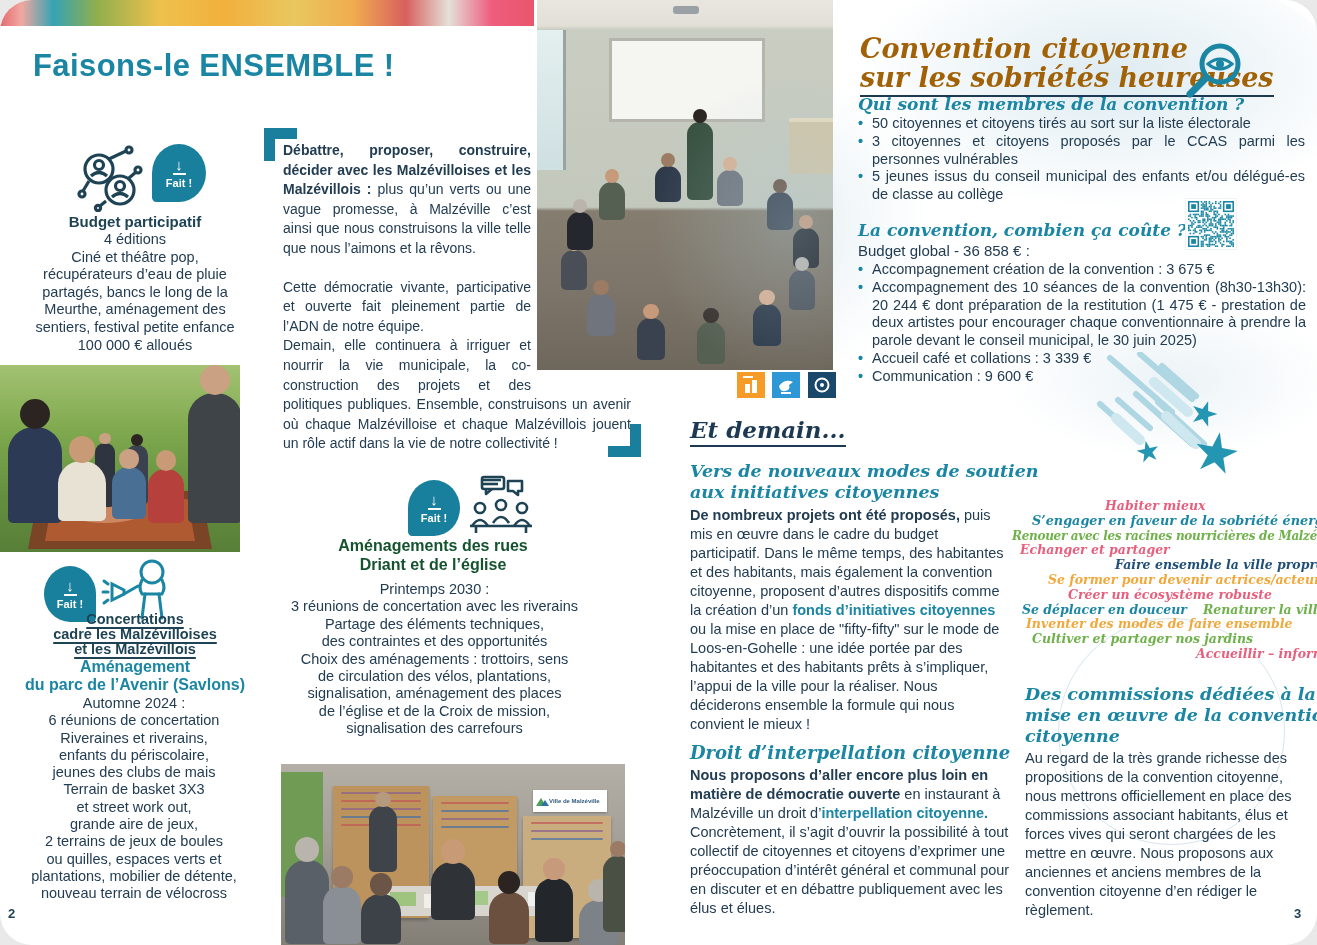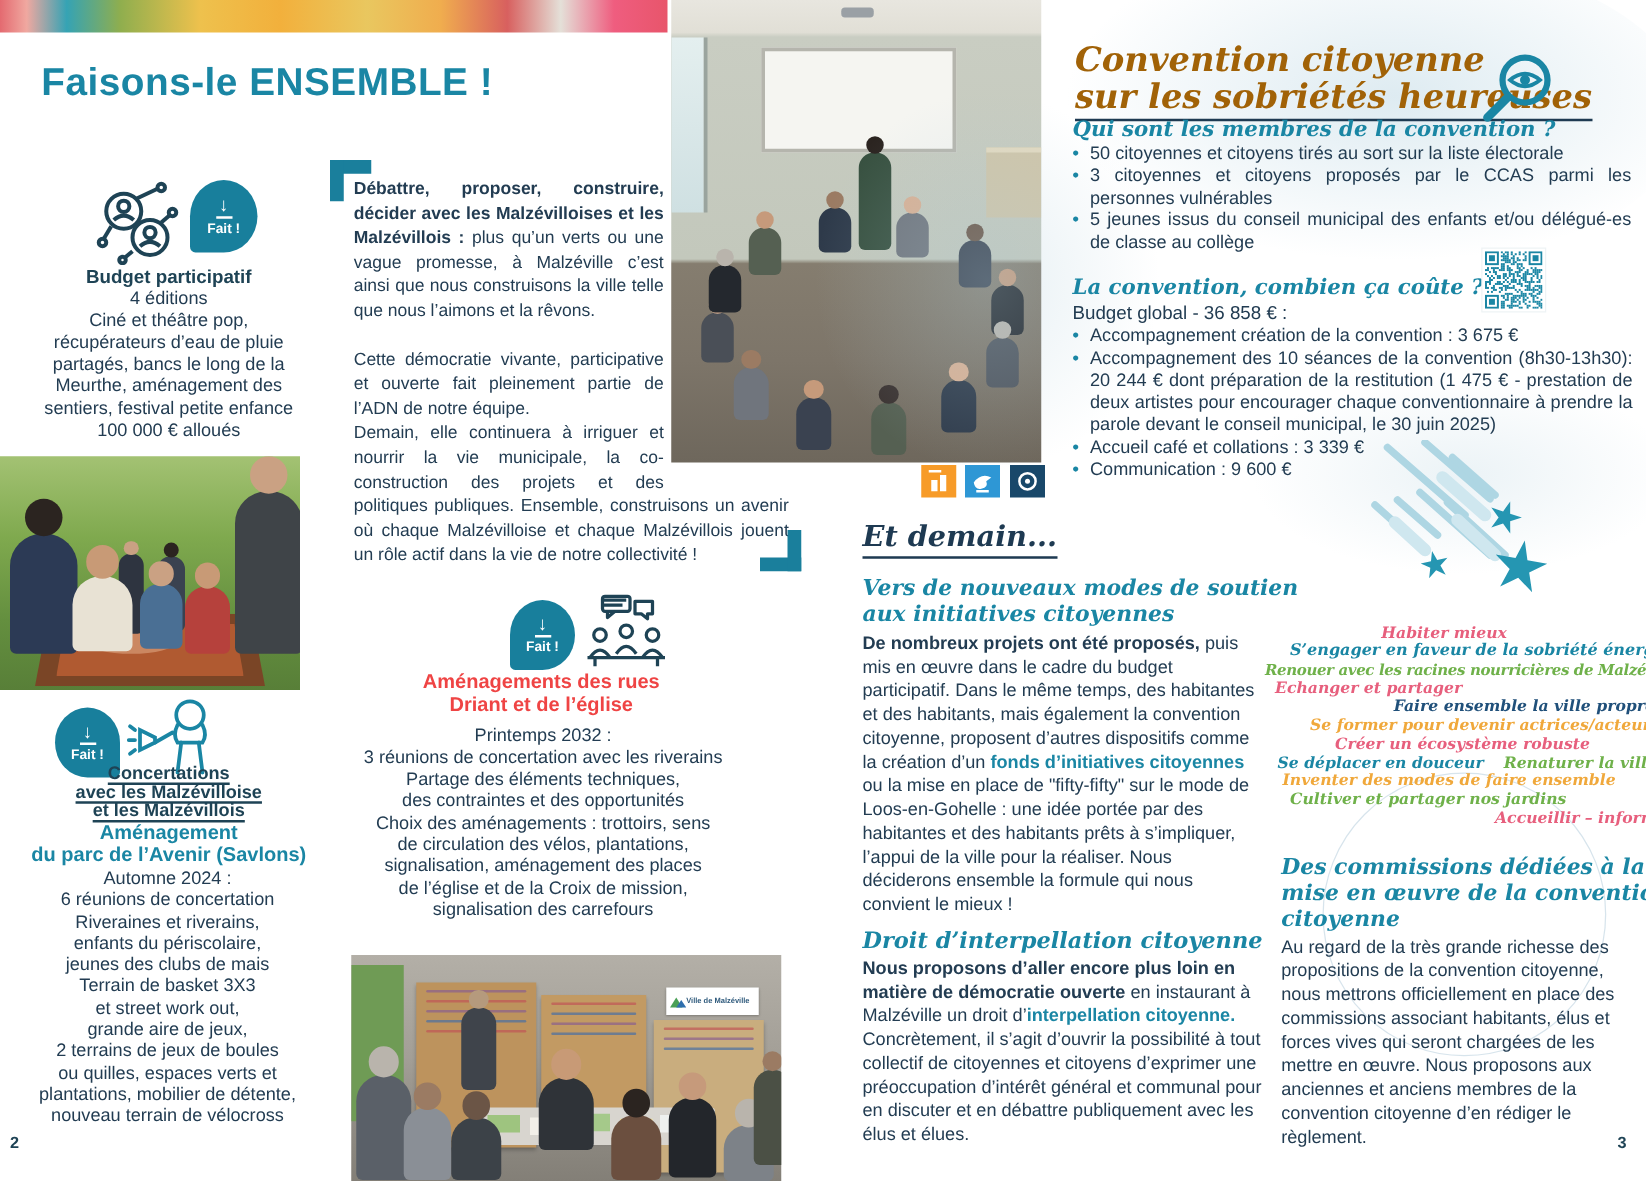--- a/index.html
+++ b/index.html
@@ -1,17 +1,17 @@
 <!DOCTYPE html>
 <html><head>
 <meta charset="utf-8">
 <style>
   html,body{margin:0;padding:0;background:#e9e9e9;}
   #spread{position:relative;width:1317px;height:945px;background:#ffffff;overflow:hidden;
-          font-family:"Liberation Sans",sans-serif;color:#223c52;}
+          font-family:"Liberation Sans",sans-serif;color:#223c52;border-radius:32px;}
   
   .abs{position:absolute;}
   .serifhead{font-family:"DejaVu Serif",serif;font-style:italic;font-weight:bold;}
   .teal{color:#1a86a4;}
   
   #color-strip{left:0;top:0;width:534px;height:26px;
     background:linear-gradient(90deg,#e46a70 0%,#f0a8a0 4%,#35a3b4 10%,#8fae4e 18%,#eec14d 30%,#f2b03c 42%,#e9c75f 55%,#f0ad4e 66%,#d8605f 76%,#e4e0d8 84%,#ef5d7f 92%,#e8556b 100%);}
   
   #main-title{left:33px;top:48px;font-size:31px;font-weight:bold;color:#1a86a4;letter-spacing:.4px;}
   .fait{background:#187f9c;color:#fff;text-align:center;display:flex;flex-direction:column;
@@ -33,21 +33,21 @@
   #page-num-left{left:8px;top:906px;font-size:13px;font-weight:bold;color:#1e4355;}
   
   .q-open{width:22px;height:22px;border-left:11px solid #1a7f9c;border-top:11px solid #1a7f9c;}
   .q-close{width:22px;height:22px;border-right:11px solid #1a7f9c;border-bottom:11px solid #1a7f9c;}
   #q1{left:264px;top:128px;}
   #q2{left:608px;top:424px;}
   #editorial{left:283px;top:141px;width:348px;font-size:14px;line-height:19.6px;text-align:justify;}
   #editorial p{margin:0;}
   #editorial .gap{height:19px;}
   #ed-spacer{float:right;width:100px;height:250px;}
-  #rues-title{left:283px;top:536px;width:300px;font-weight:bold;font-size:16px;line-height:19px;color:#ef4444;text-align:center;}
+  #rues-title{left:283px;top:536px;width:300px;font-weight:bold;font-size:16px;line-height:19px;color:#14532d;text-align:center;}
   #rues-lines{left:262px;top:581px;width:345px;font-size:14.5px;line-height:17.4px;text-align:center;}
   
   .photo{overflow:hidden;}
   #photo-top{left:537px;top:0;width:296px;height:370px;background:linear-gradient(180deg,#e8e6df 0%,#e1dfd6 7%,#c9cdc2 8%,#c3c8bc 56%,#857d6f 57%,#7d7569 78%,#6e675c 100%);}
   #photo-left{left:0;top:365px;width:240px;height:187px;background:linear-gradient(180deg,#a3c273 0%,#7fa94e 35%,#648f3f 70%,#587f38 100%);}
   #photo-bottom{left:281px;top:764px;width:344px;height:181px;background:linear-gradient(180deg,#b3afa7 0%,#a39f97 45%,#8f8b83 75%,#837f77 100%);}
   .whiteboard{left:72px;top:38px;width:150px;height:78px;background:#f5f5f1;border:3px solid #b5b5ad;}
   .window{left:0px;top:30px;width:26px;height:140px;background:linear-gradient(180deg,#e4efef,#cfe0e2);border-right:3px solid #9aa49e;}
   .sidetable{left:252px;top:118px;width:44px;height:52px;background:#cfc5a9;border-top:4px solid #e2d9c0;}
   .kraft{background:#c29a63;box-shadow:0 2px 3px rgba(0,0,0,.25);}
@@ -192,21 +192,21 @@
       <circle cx="52" cy="16" r="11"></circle>
       <path d="M42 24 q-4 8 0 14 l20 0 q4 -6 0 -14"></path>
       <path d="M45 38 l-3 24 M59 38 l3 24"></path>
       <path d="M38 30 l-14 8"></path>
       <path d="M24 34 l-12 -6 0 16 12 -6 z" fill="#fff"></path>
       <path d="M8 28 l-4 -3 M8 36 l-5 0 M8 44 l-4 3"></path>
     </g>
   </svg>
   <div id="concert-title" class="abs colcenter centerlines">
       <div>Concertations</div>
-      <div>avec les Malzévilloise</div>
+      <div>cadre les Malzévilloises</div>
       <div>et les Malzévillois</div>
     </div>
   <div id="concert-sub" class="abs colcenter centerlines">
       <div>Aménagement</div>
       <div>du parc de l’Avenir (Savlons)</div>
     </div>
   <div id="concert-lines" class="abs colcenter centerlines">
       <div>Automne 2024 :</div>
       <div>6 réunions de concertation</div>
       <div>Riveraines et riverains,</div>
@@ -251,21 +251,21 @@
       <line x1="2" y1="52" x2="64" y2="52"></line>
         <line x1="8" y1="52" x2="8" y2="59"></line>
         <line x1="58" y1="52" x2="58" y2="59"></line>
     </g>
   </svg>
   <div id="rues-title" class="abs centerlines">
       <div>Aménagements des rues</div>
       <div>Driant et de l’église</div>
     </div>
   <div id="rues-lines" class="abs colcenter centerlines">
-      <div>Printemps 2032 :</div>
+      <div>Printemps 2030 :</div>
       <div>3 réunions de concertation avec les riverains</div>
       <div>Partage des éléments techniques,</div>
       <div>des contraintes et des opportunités</div>
       <div>Choix des aménagements : trottoirs, sens</div>
       <div>de circulation des vélos, plantations,</div>
       <div>signalisation, aménagement des places</div>
       <div>de l’église et de la Croix de mission,</div>
       <div>signalisation des carrefours</div>
     </div>
 

